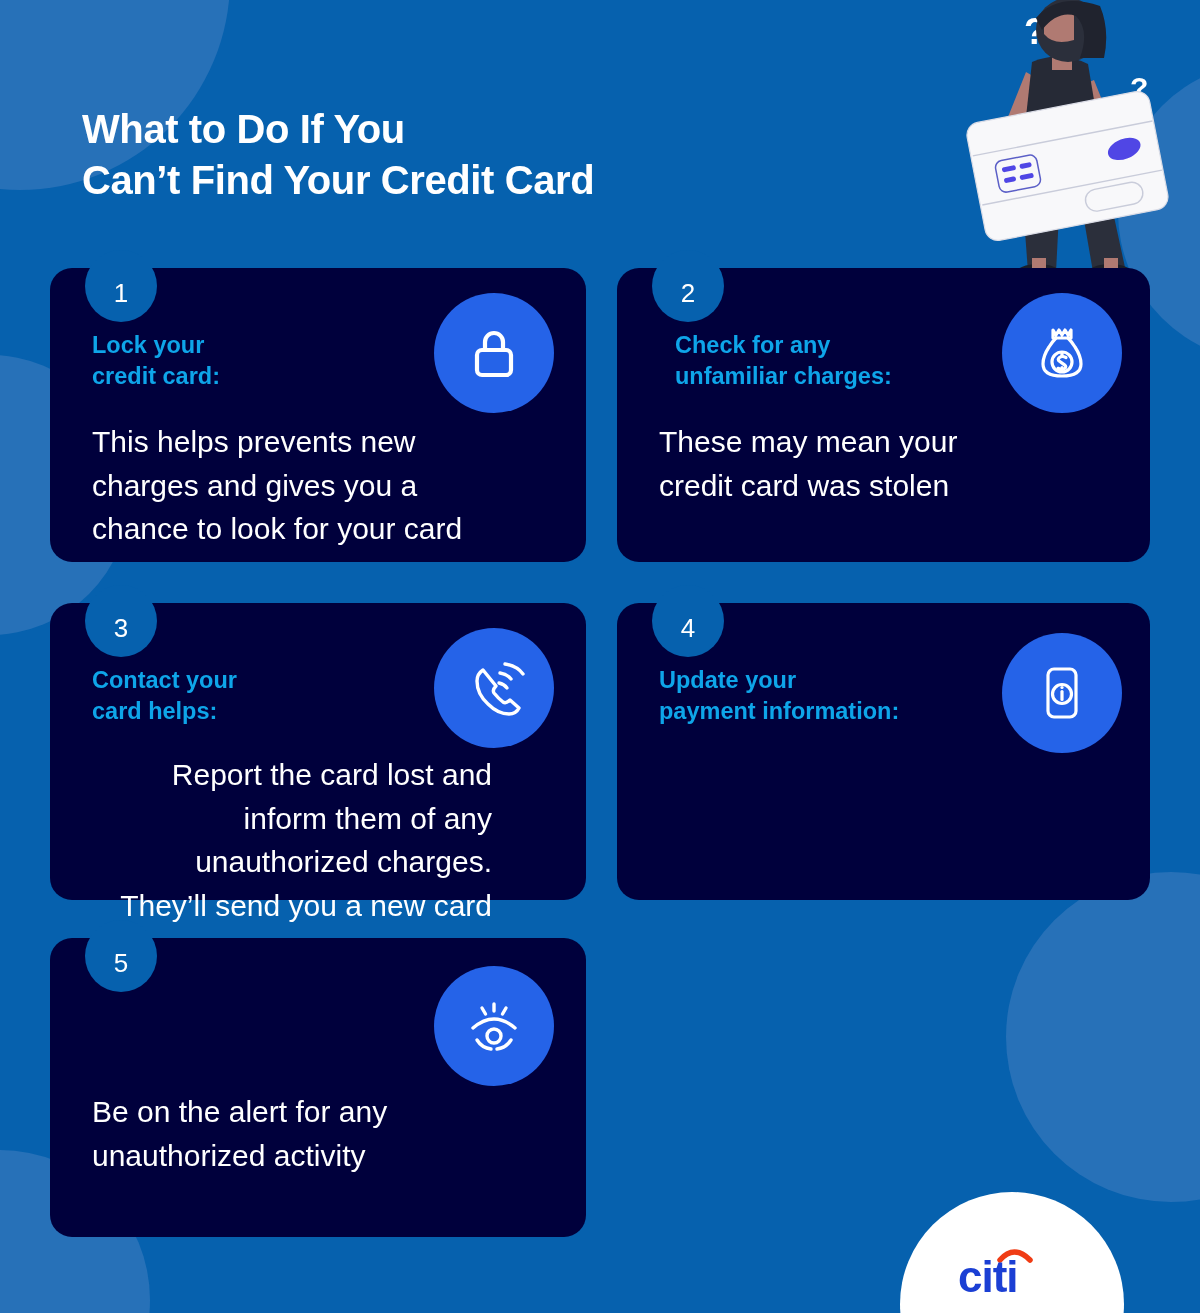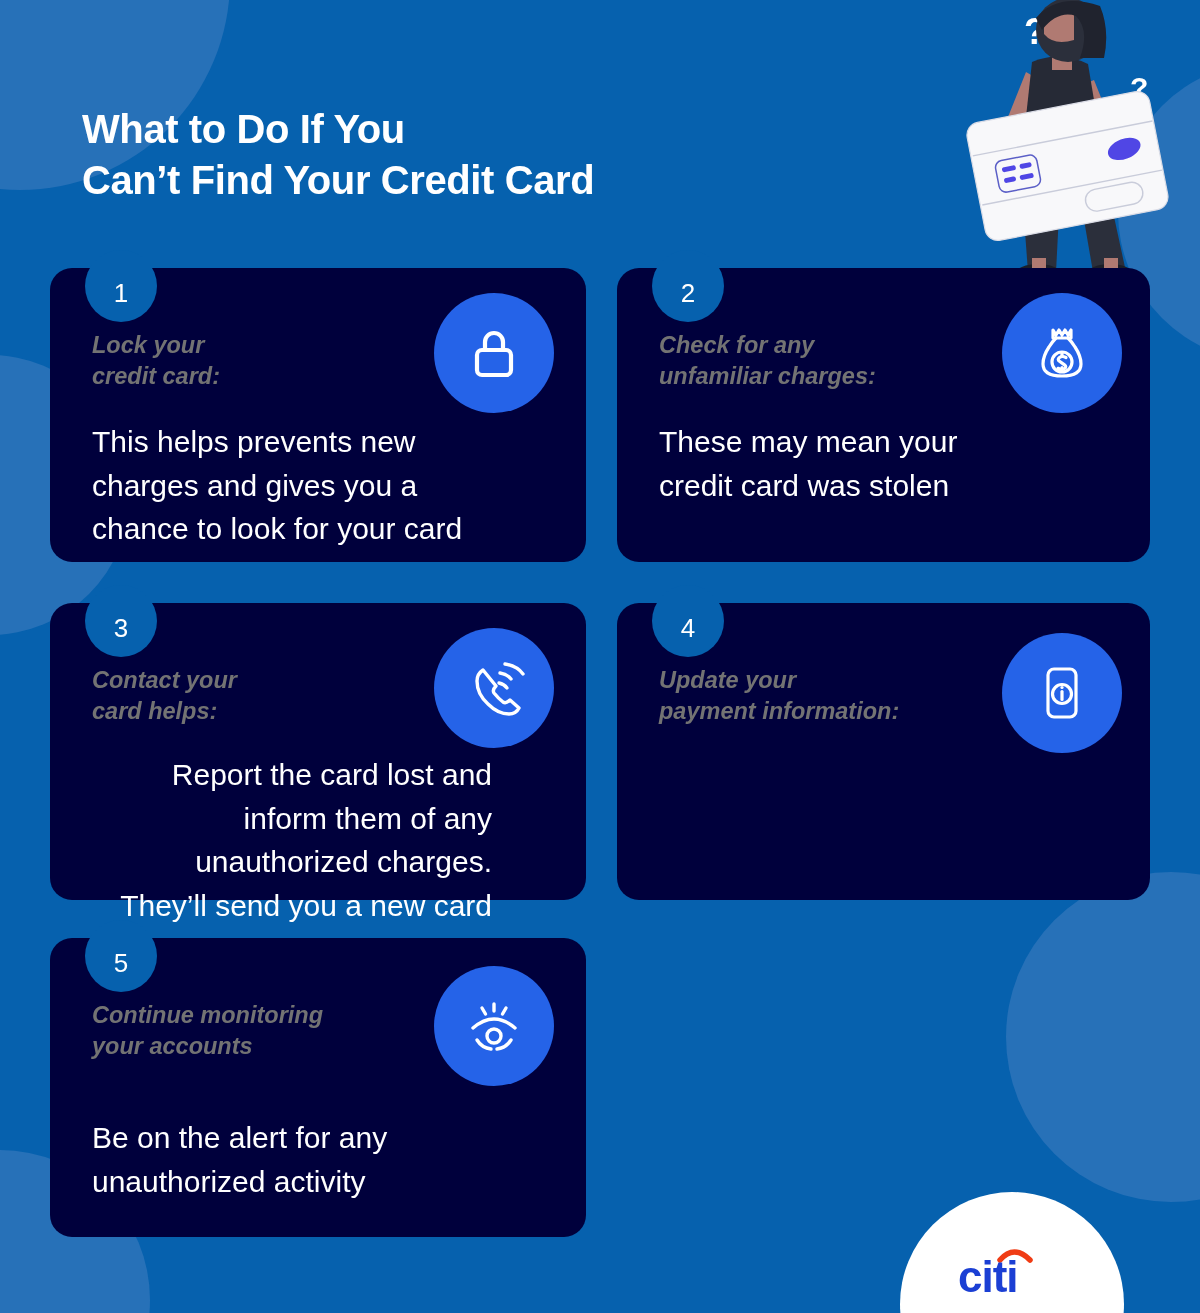--- a/index.html
+++ b/index.html
@@ -59,41 +59,40 @@
     display: flex;
     align-items: center;
     justify-content: center;
     padding-top: 14px;
   }
 
   .card-heading {
     position: absolute;
     left: 42px; top: 62px;
     width: 330px;
-    color: #737373;
+    color: #0ea5e9;
     font-size: 23.5px;
     font-weight: 700;
     line-height: 1.33;
     white-space: pre-line;
-    font-style: italic;
   }
   .card-body {
     position: absolute;
     left: 42px; top: 152px;
     width: 400px;
     color: #ffffff;
     font-size: 30px;
     font-weight: 400;
     line-height: 1.45;
     white-space: pre-line;
   }
   #card-3 .card-body { top: 150px; text-align: right; }
   #card-5 .card-heading { width: 360px; }
-  #card-5 .card-body { top: 178px; }
-  #card-2 .card-heading { width: 340px; }
+  #card-5 .card-body { top: 152px; }
+  #card-2 .card-heading { width: 340px; margin-left: 16px; }
   #card-4 .card-heading { width: 370px; }
 
   .icon-circle {
     position: absolute;
     right: 32px; top: 25px;
     width: 120px; height: 120px;
     border-radius: 50%;
     background: #2563E8;
     display: flex;
     align-items: center;
@@ -233,22 +232,20 @@
       <rect x="15" y="5" width="28" height="48" rx="6"></rect>
       <circle cx="29" cy="30" r="9.5"></circle>
       <path d="M29 27.5 v8"></path>
       <circle cx="29" cy="23.5" r="1.6" fill="#ffffff" stroke="none"></circle>
     </svg>
   </div>
 </div>
 
 <div class="card" id="card-5">
   <div class="num-badge">5</div>
-  <div class="card-heading">Continue monitoring
-your accounts</div>
   <div class="card-body">Be on the alert for any
 unauthorized activity</div>
   <div class="icon-circle">
     <svg width="62" height="62" viewBox="0 0 62 62" fill="none" stroke="#ffffff" stroke-width="3.4" stroke-linecap="round">
       <path d="M31 9 v7"></path>
       <path d="M19 13 l3.5 6"></path>
       <path d="M43 13 l-3.5 6"></path>
       <path d="M10 33 q21 -18 42 0"></path>
       <circle cx="31" cy="41" r="7"></circle>
       <path d="M14 45 q5 8 14 9"></path>

